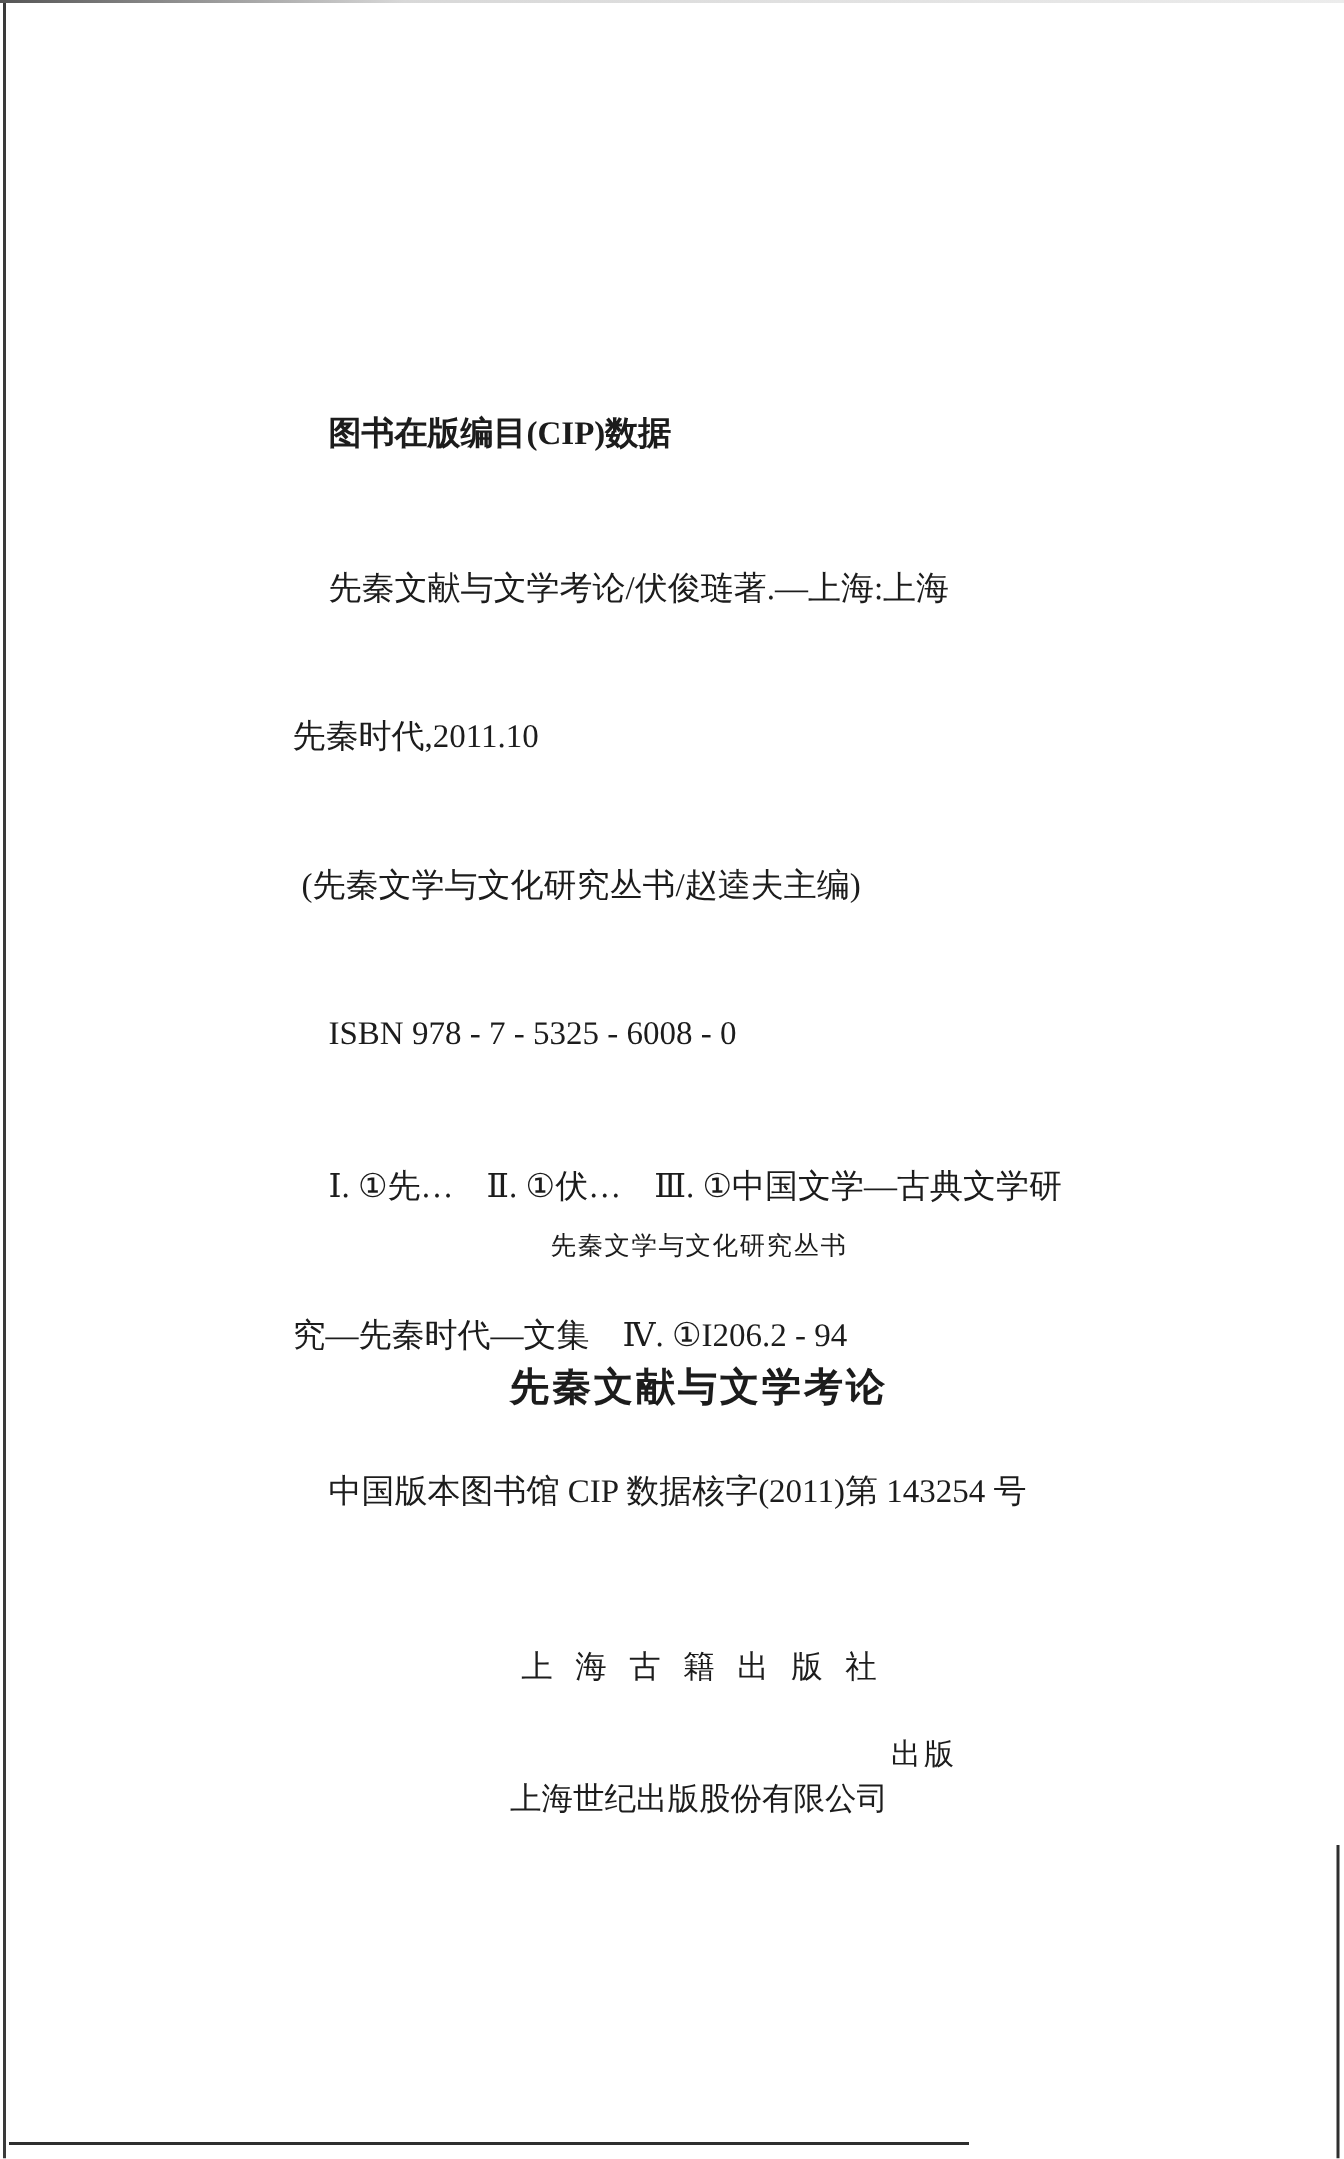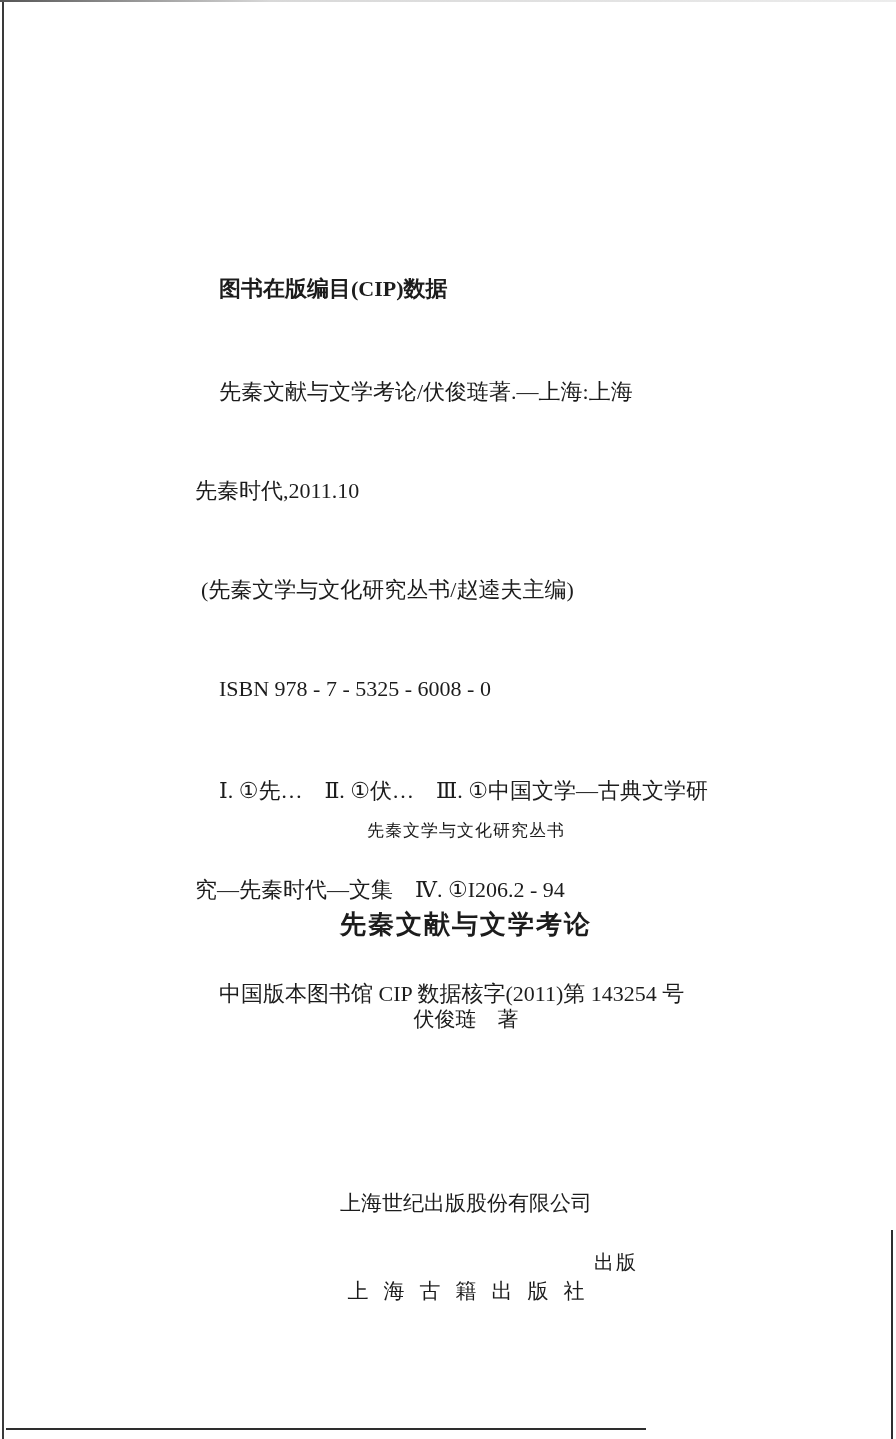--- a/index.html
+++ b/index.html
@@ -93,25 +93,24 @@
   <div class="indent-sm">(先秦文学与文化研究丛书/赵逵夫主编)</div>
   <div class="indent">ISBN 978 - 7 - 5325 - 6008 - 0</div>
   <div class="indent gap-lg">Ⅰ. ①先…　Ⅱ. ①伏…　Ⅲ. ①中国文学—古典文学研</div>
   <div>究—先秦时代—文集　Ⅳ. ①I206.2 - 94</div>
   <div class="indent gap-sm">中国版本图书馆 CIP 数据核字(2011)第 143254 号</div>
 </div>
 
 <div class="colophon">
   <div class="colophon-series">先秦文学与文化研究丛书</div>
   <div class="colophon-title">先秦文献与文学考论</div>
-  <div class="colophon-author">伏俊琏　著</div>
 
   <div class="pub-group">
+    <div class="pub-name"><span class="pub-name-spread">上海古籍出版社</span></div>
     <div class="pub-name">上海世纪出版股份有限公司</div>
-    <div class="pub-name"><span class="pub-name-spread">上海古籍出版社</span></div>
     <div class="pub-label">出版</div>
   </div>
 
   
 
   
   
   
 
   

